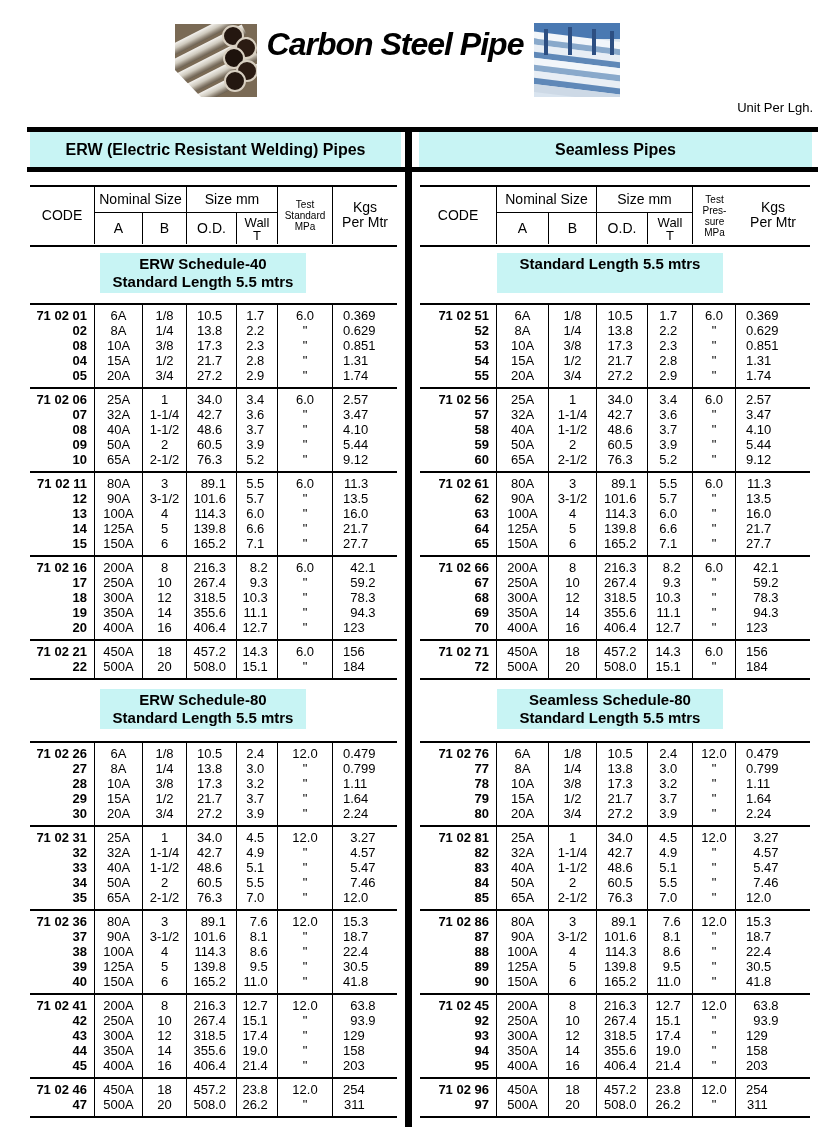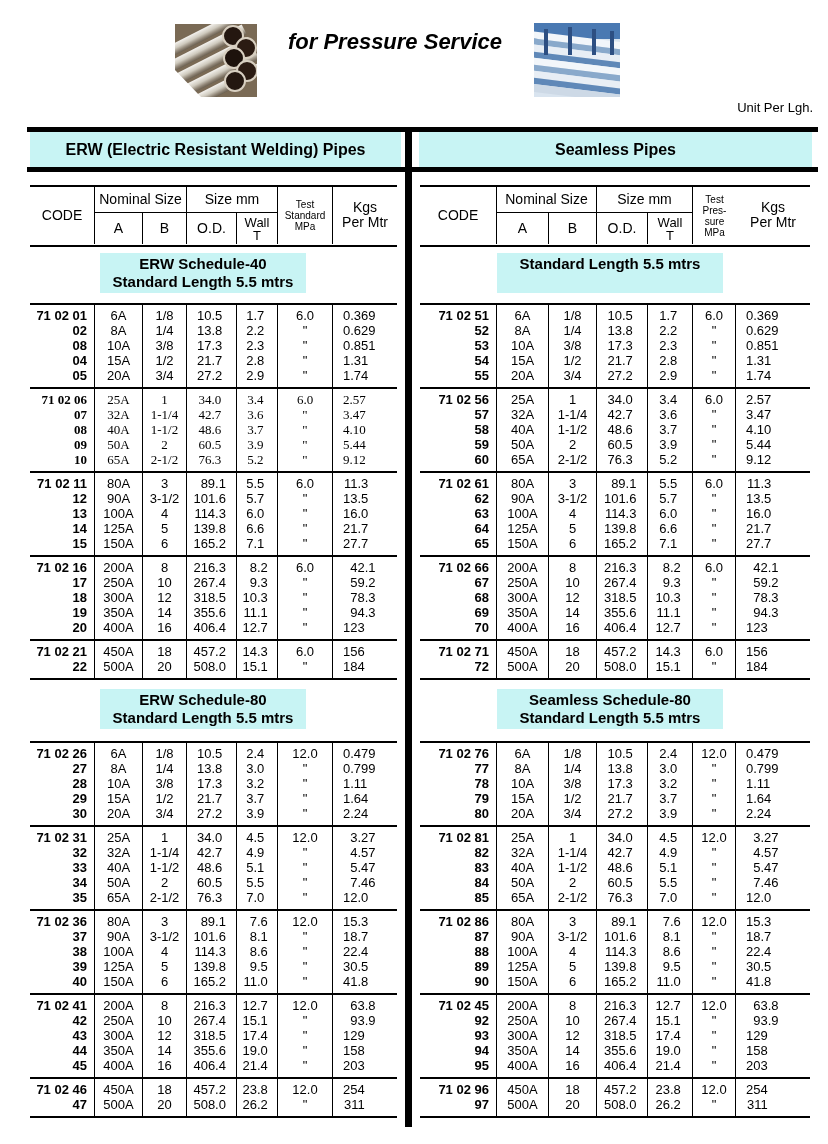--- a/index.html
+++ b/index.html
@@ -70,21 +70,21 @@
       <circle cx="58" cy="12" r="10" fill="#241710"></circle>
       <circle cx="71" cy="24" r="10" fill="#2b1b12"></circle>
       <circle cx="59" cy="34" r="10" fill="#1d120c"></circle>
       <circle cx="72" cy="47" r="10" fill="#2b1b12"></circle>
       <circle cx="60" cy="57" r="10" fill="#241710"></circle>
     </g>
     <polygon points="0,73 0,46 26,73" fill="#ffffff"></polygon>
   </svg>
 
   <div class="title-block">
-    <div class="sub-title">for Pressure Service</div>
+    <div class="main-title">Carbon Steel Pipe</div>
   </div>
 
   <svg class="photo" style="left:534px; top:23px;" width="86" height="74" viewBox="0 0 86 74">
     <rect width="86" height="74" fill="#d9e4ef"></rect>
     <rect width="86" height="16" fill="#4a79b2"></rect>
     <g transform="rotate(7 43 40)">
       <rect x="-10" y="14" width="110" height="7" fill="#f2f6fa"></rect>
       <rect x="-10" y="21" width="110" height="6" fill="#89a9cb"></rect>
       <rect x="-10" y="27" width="110" height="7" fill="#e8eef5"></rect>
       <rect x="-10" y="34" width="110" height="6" fill="#5f88b8"></rect>
@@ -166,21 +166,21 @@
         <div class="cell c-center br">"</div>
         <div class="cell c-kgs"><span class="ip" style="width: 1ch;">1</span><span class="fp" style="width: 4ch;">.31</span></div>
         <div class="cell c-code br pb">05</div>
         <div class="cell c-center br pb">20A</div>
         <div class="cell c-center br pb">3/4</div>
         <div class="cell c-center br pb"><span class="ip" style="width: 2ch;">27</span><span class="fp" style="width: 2ch;">.2</span></div>
         <div class="cell c-center br pb"><span class="ip" style="width: 1ch;">2</span><span class="fp" style="width: 2ch;">.9</span></div>
         <div class="cell c-center br pb">"</div>
         <div class="cell c-kgs pb"><span class="ip" style="width: 1ch;">1</span><span class="fp" style="width: 4ch;">.74</span></div>
       </div>
-      <div class="group" style="grid-template-columns: 65px 48px 44px 50px 41px 55px 64px; font-family: Liberation Serif, serif;">
+      <div class="group" style="grid-template-columns: 65px 48px 44px 50px 41px 55px 64px;">
         <div class="cell c-code br pt">71 02 06</div>
         <div class="cell c-center br pt">25A</div>
         <div class="cell c-center br pt">1</div>
         <div class="cell c-center br pt"><span class="ip" style="width: 2ch;">34</span><span class="fp" style="width: 2ch;">.0</span></div>
         <div class="cell c-center br pt"><span class="ip" style="width: 1ch;">3</span><span class="fp" style="width: 2ch;">.4</span></div>
         <div class="cell c-center br pt">6.0</div>
         <div class="cell c-kgs pt"><span class="ip" style="width: 1ch;">2</span><span class="fp" style="width: 3ch;">.57</span></div>
         <div class="cell c-code br">07</div>
         <div class="cell c-center br">32A</div>
         <div class="cell c-center br">1-1/4</div>

